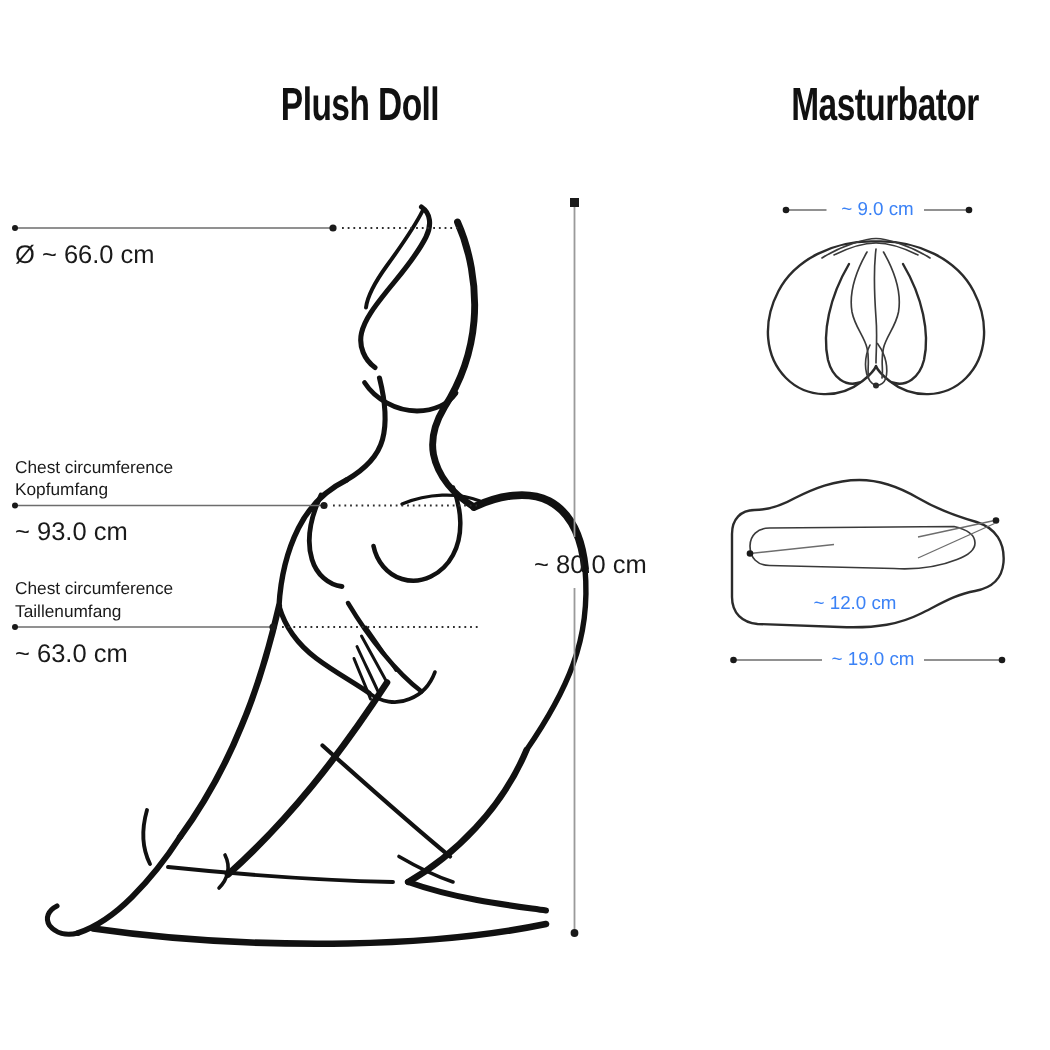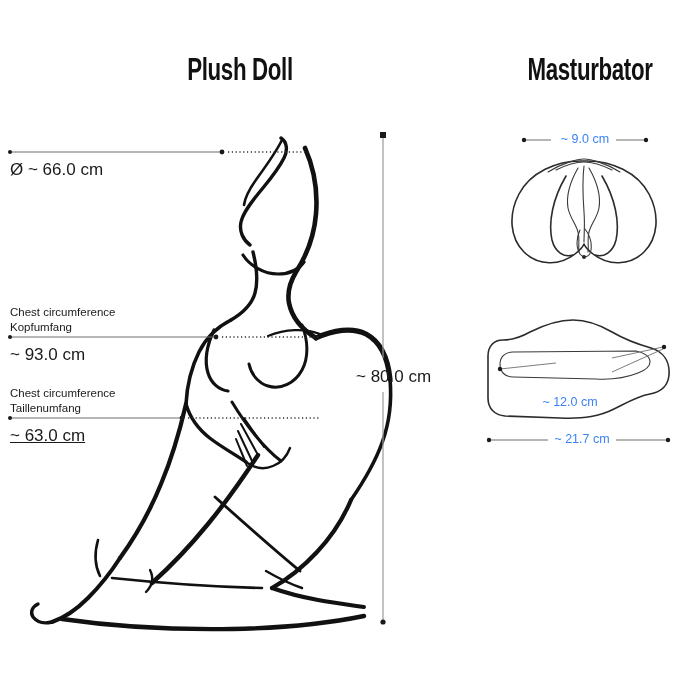--- a/index.html
+++ b/index.html
@@ -215,21 +215,21 @@
   <div class="measure-label" style="left:10px; top:305px;">
     <div>Chest circumference</div>
     <div>Kopfumfang</div>
   </div>
   <div class="measure-value" style="left:10px; top:345px;">~ 93.0 cm</div>
 
   <div class="measure-label" style="left:10px; top:386px;">
     <div>Chest circumference</div>
     <div>Taillenumfang</div>
   </div>
-  <div class="measure-value" style="left:10px; top:426px;text-decoration:underline;">~ 63.0 cm</div>
+  <div class="measure-value" style="left:10px; top:426px;">~ 63.0 cm</div>
 
   <div class="measure-value" style="left:356px; top:367px;">~ 80.0 cm</div>
 
   <svg class="layer" id="toy-layer" viewBox="0 0 700 700">
 
     <path class="toy-line" stroke-width="1.8" d="M584,161
              C556,160 530,173 519,194
              C508,215 510,238 524,252
              C538,266 560,266 575,254
              C580,250 583,247 584,244
@@ -301,15 +301,15 @@
     <line class="dim-solid" x1="616" y1="440" x2="668" y2="440"></line>
     <circle class="dim-dot" cx="489" cy="440" r="2.2"></circle>
     <circle class="dim-dot" cx="668" cy="440" r="2.2"></circle>
   </svg>
 
   <div class="dim-value-center" style="left:531px; top:132px; width:108px;">~ 9.0 cm</div>
 
 
   <div class="dim-value-center" style="left:524px; top:363px; width:92px;margin-top:32px;">~ 12.0 cm</div>
 
-  <div class="dim-value-center" style="left:534px; top:432px; width:96px;">~ 21.7 cm</div>
+  <div class="dim-value-center" style="left:534px; top:432px; width:96px;">~ 19.0 cm</div>
 
 </div>
 
 </body></html>

